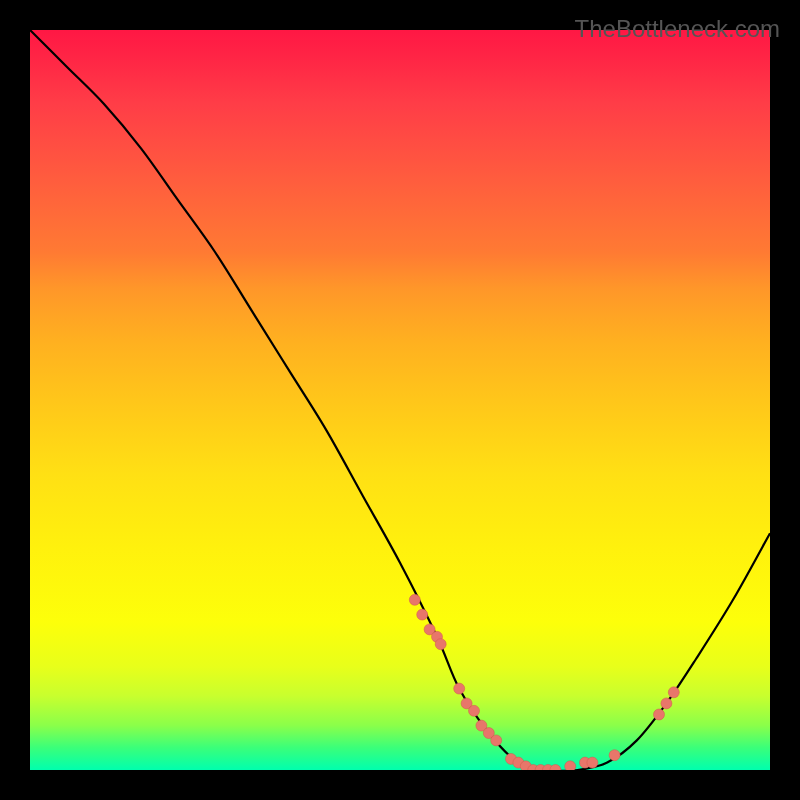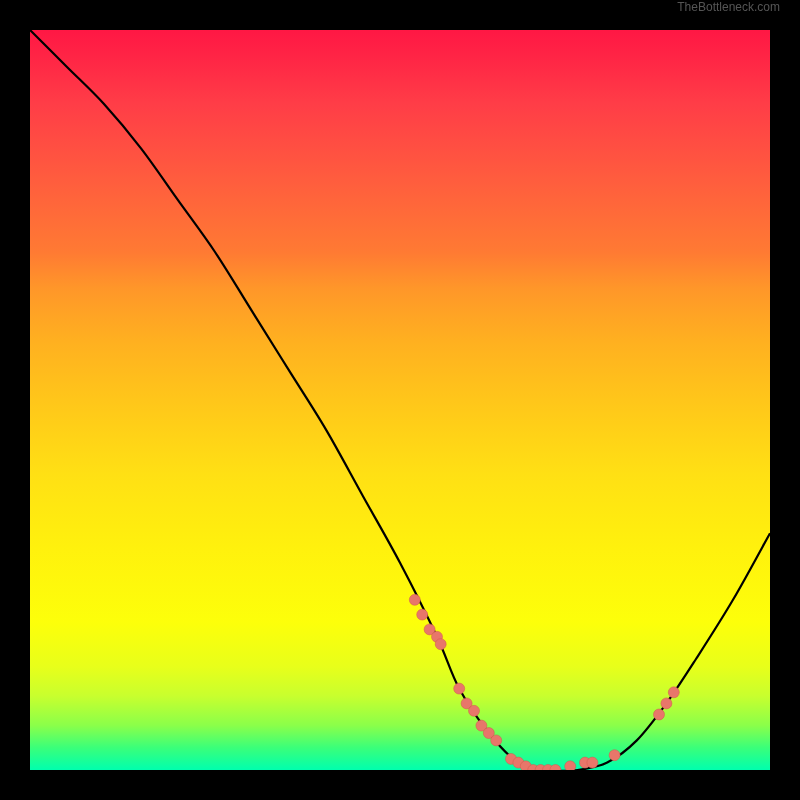--- a/index.html
+++ b/index.html
@@ -5,24 +5,24 @@
   * { margin: 0; padding: 0; box-sizing: border-box; }
   body {
     width: 800px;
     height: 800px;
     background: #000;
     position: relative;
     font-family: Arial, sans-serif;
   }
   .watermark {
     position: absolute;
-    top: 0;
+    top: 15px;
     right: 20px;
     color: #555;
-    font-size: 12px;
+    font-size: 24px;
     font-weight: 500;
     z-index: 10;
   }
   .plot-area {
     position: absolute;
     left: 30px;
     top: 30px;
     width: 740px;
     height: 740px;
     overflow: hidden;

